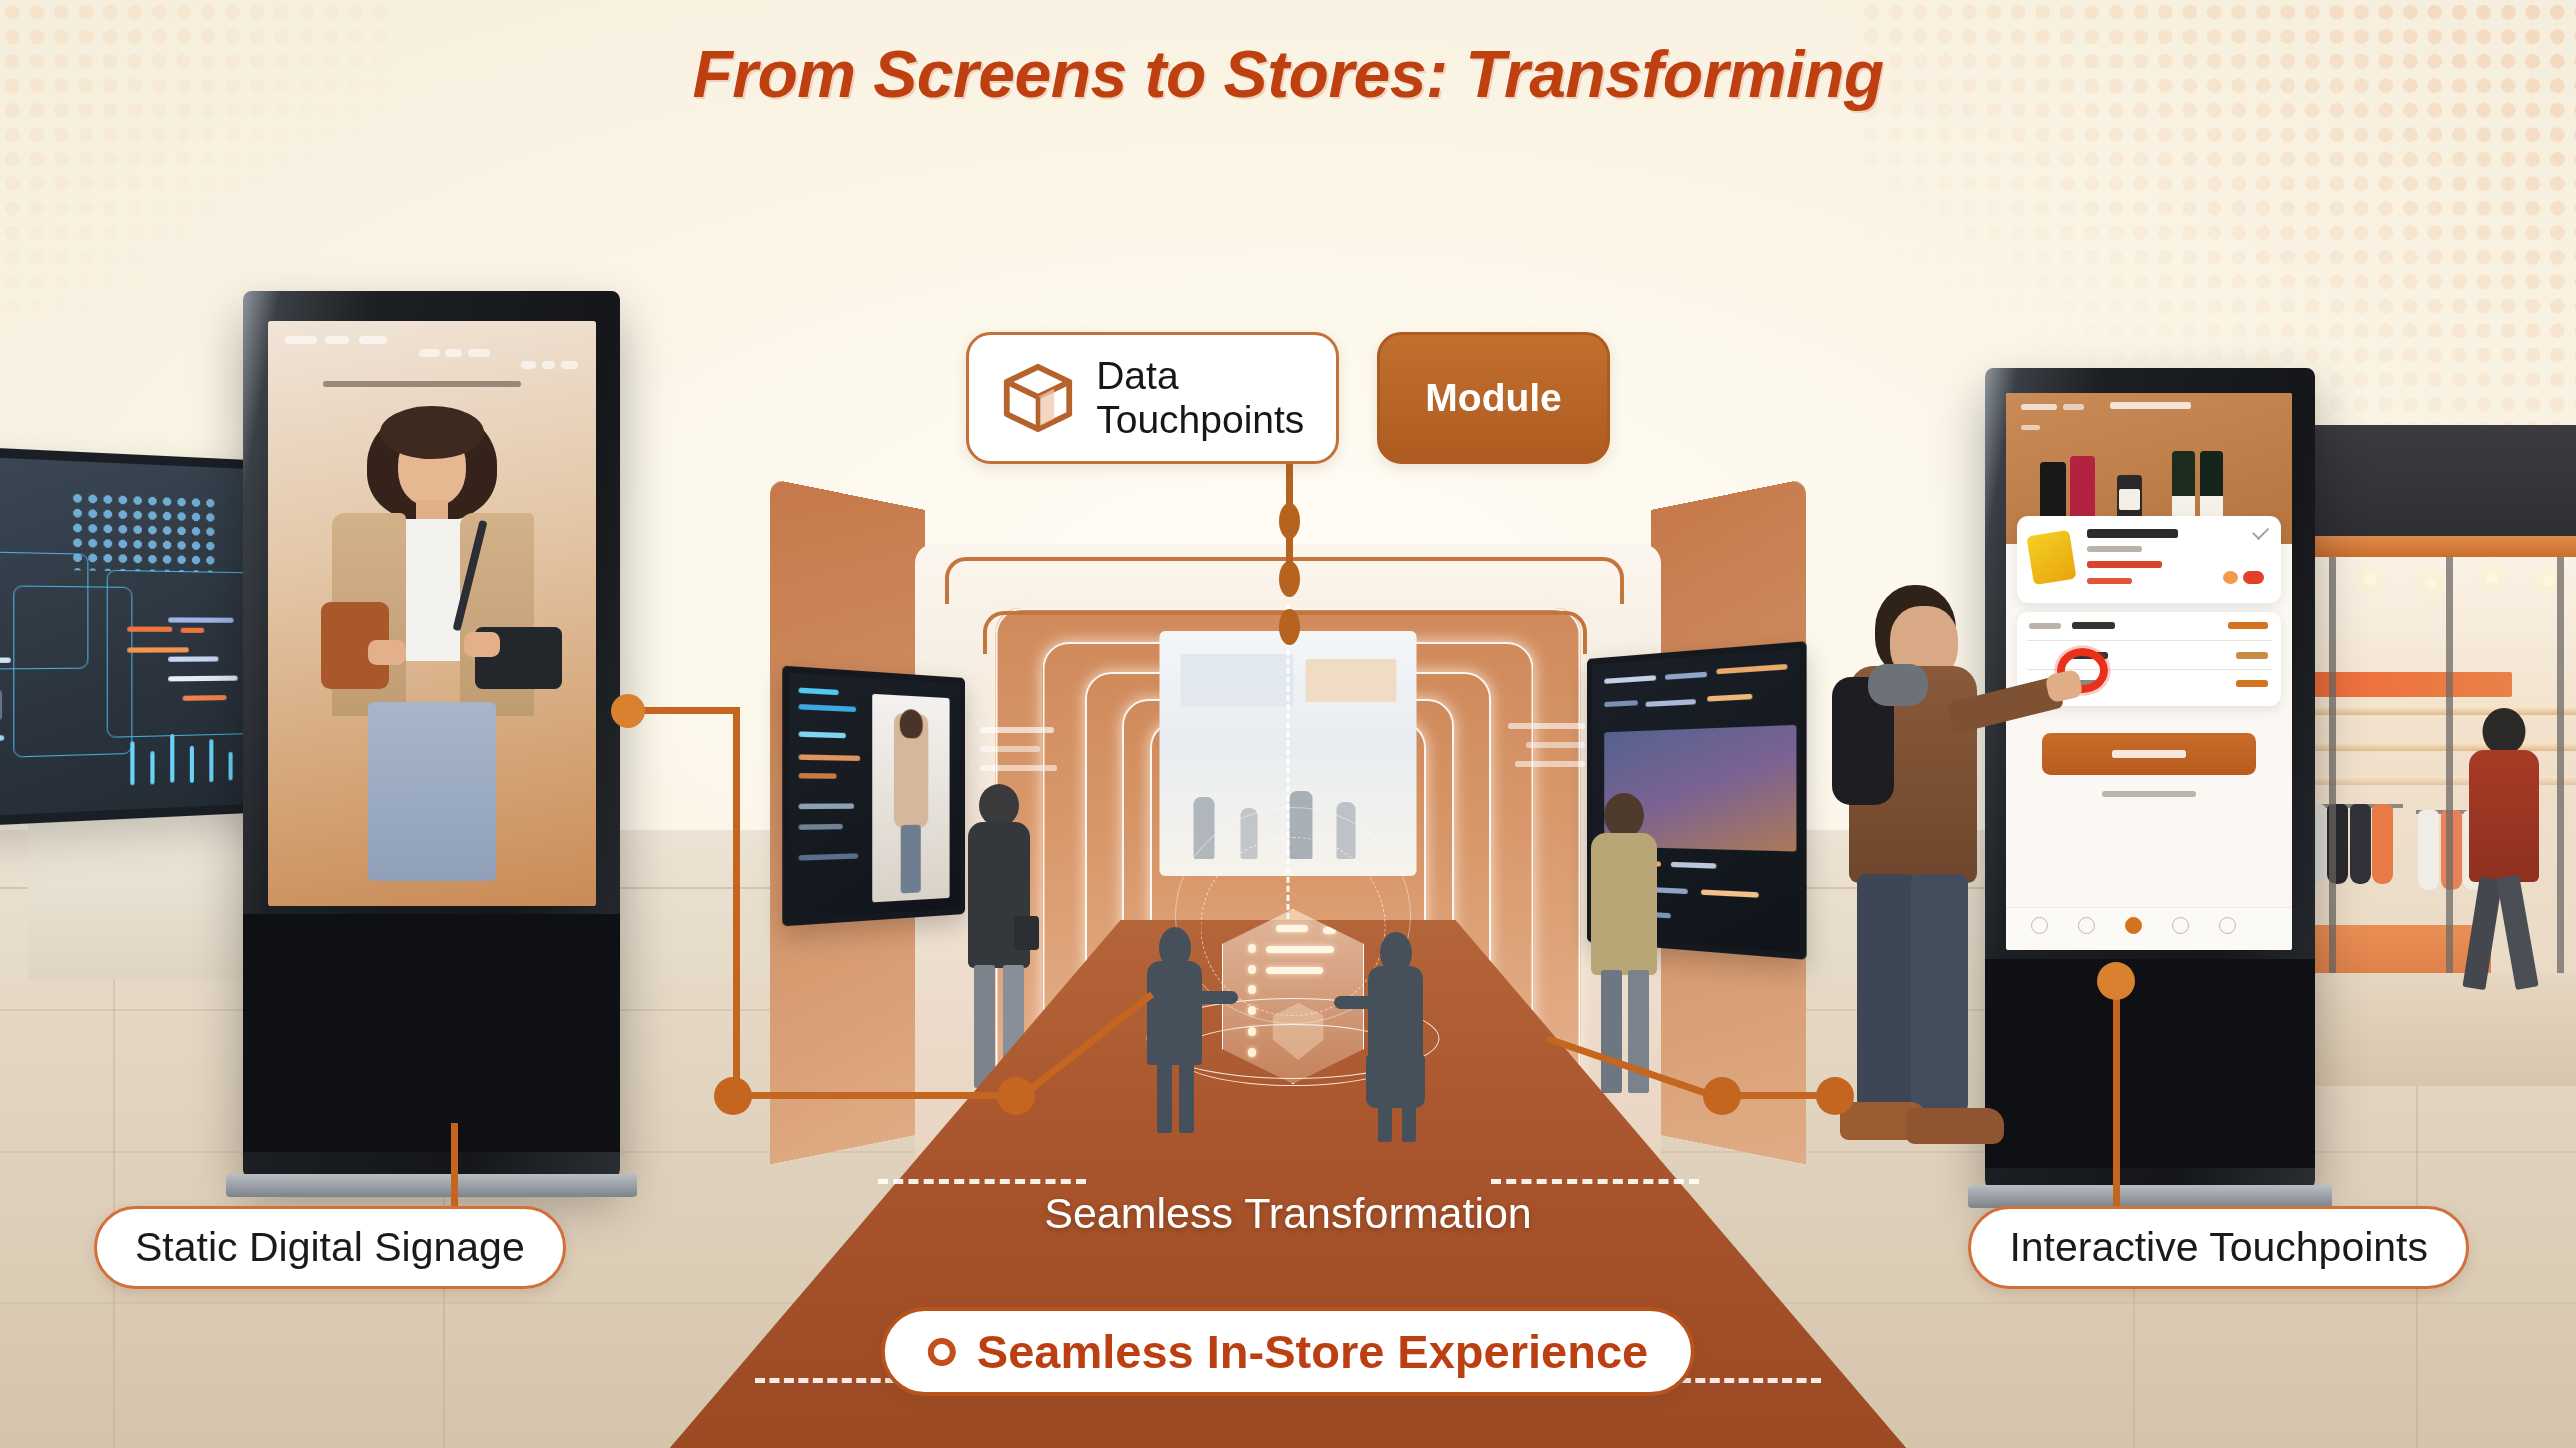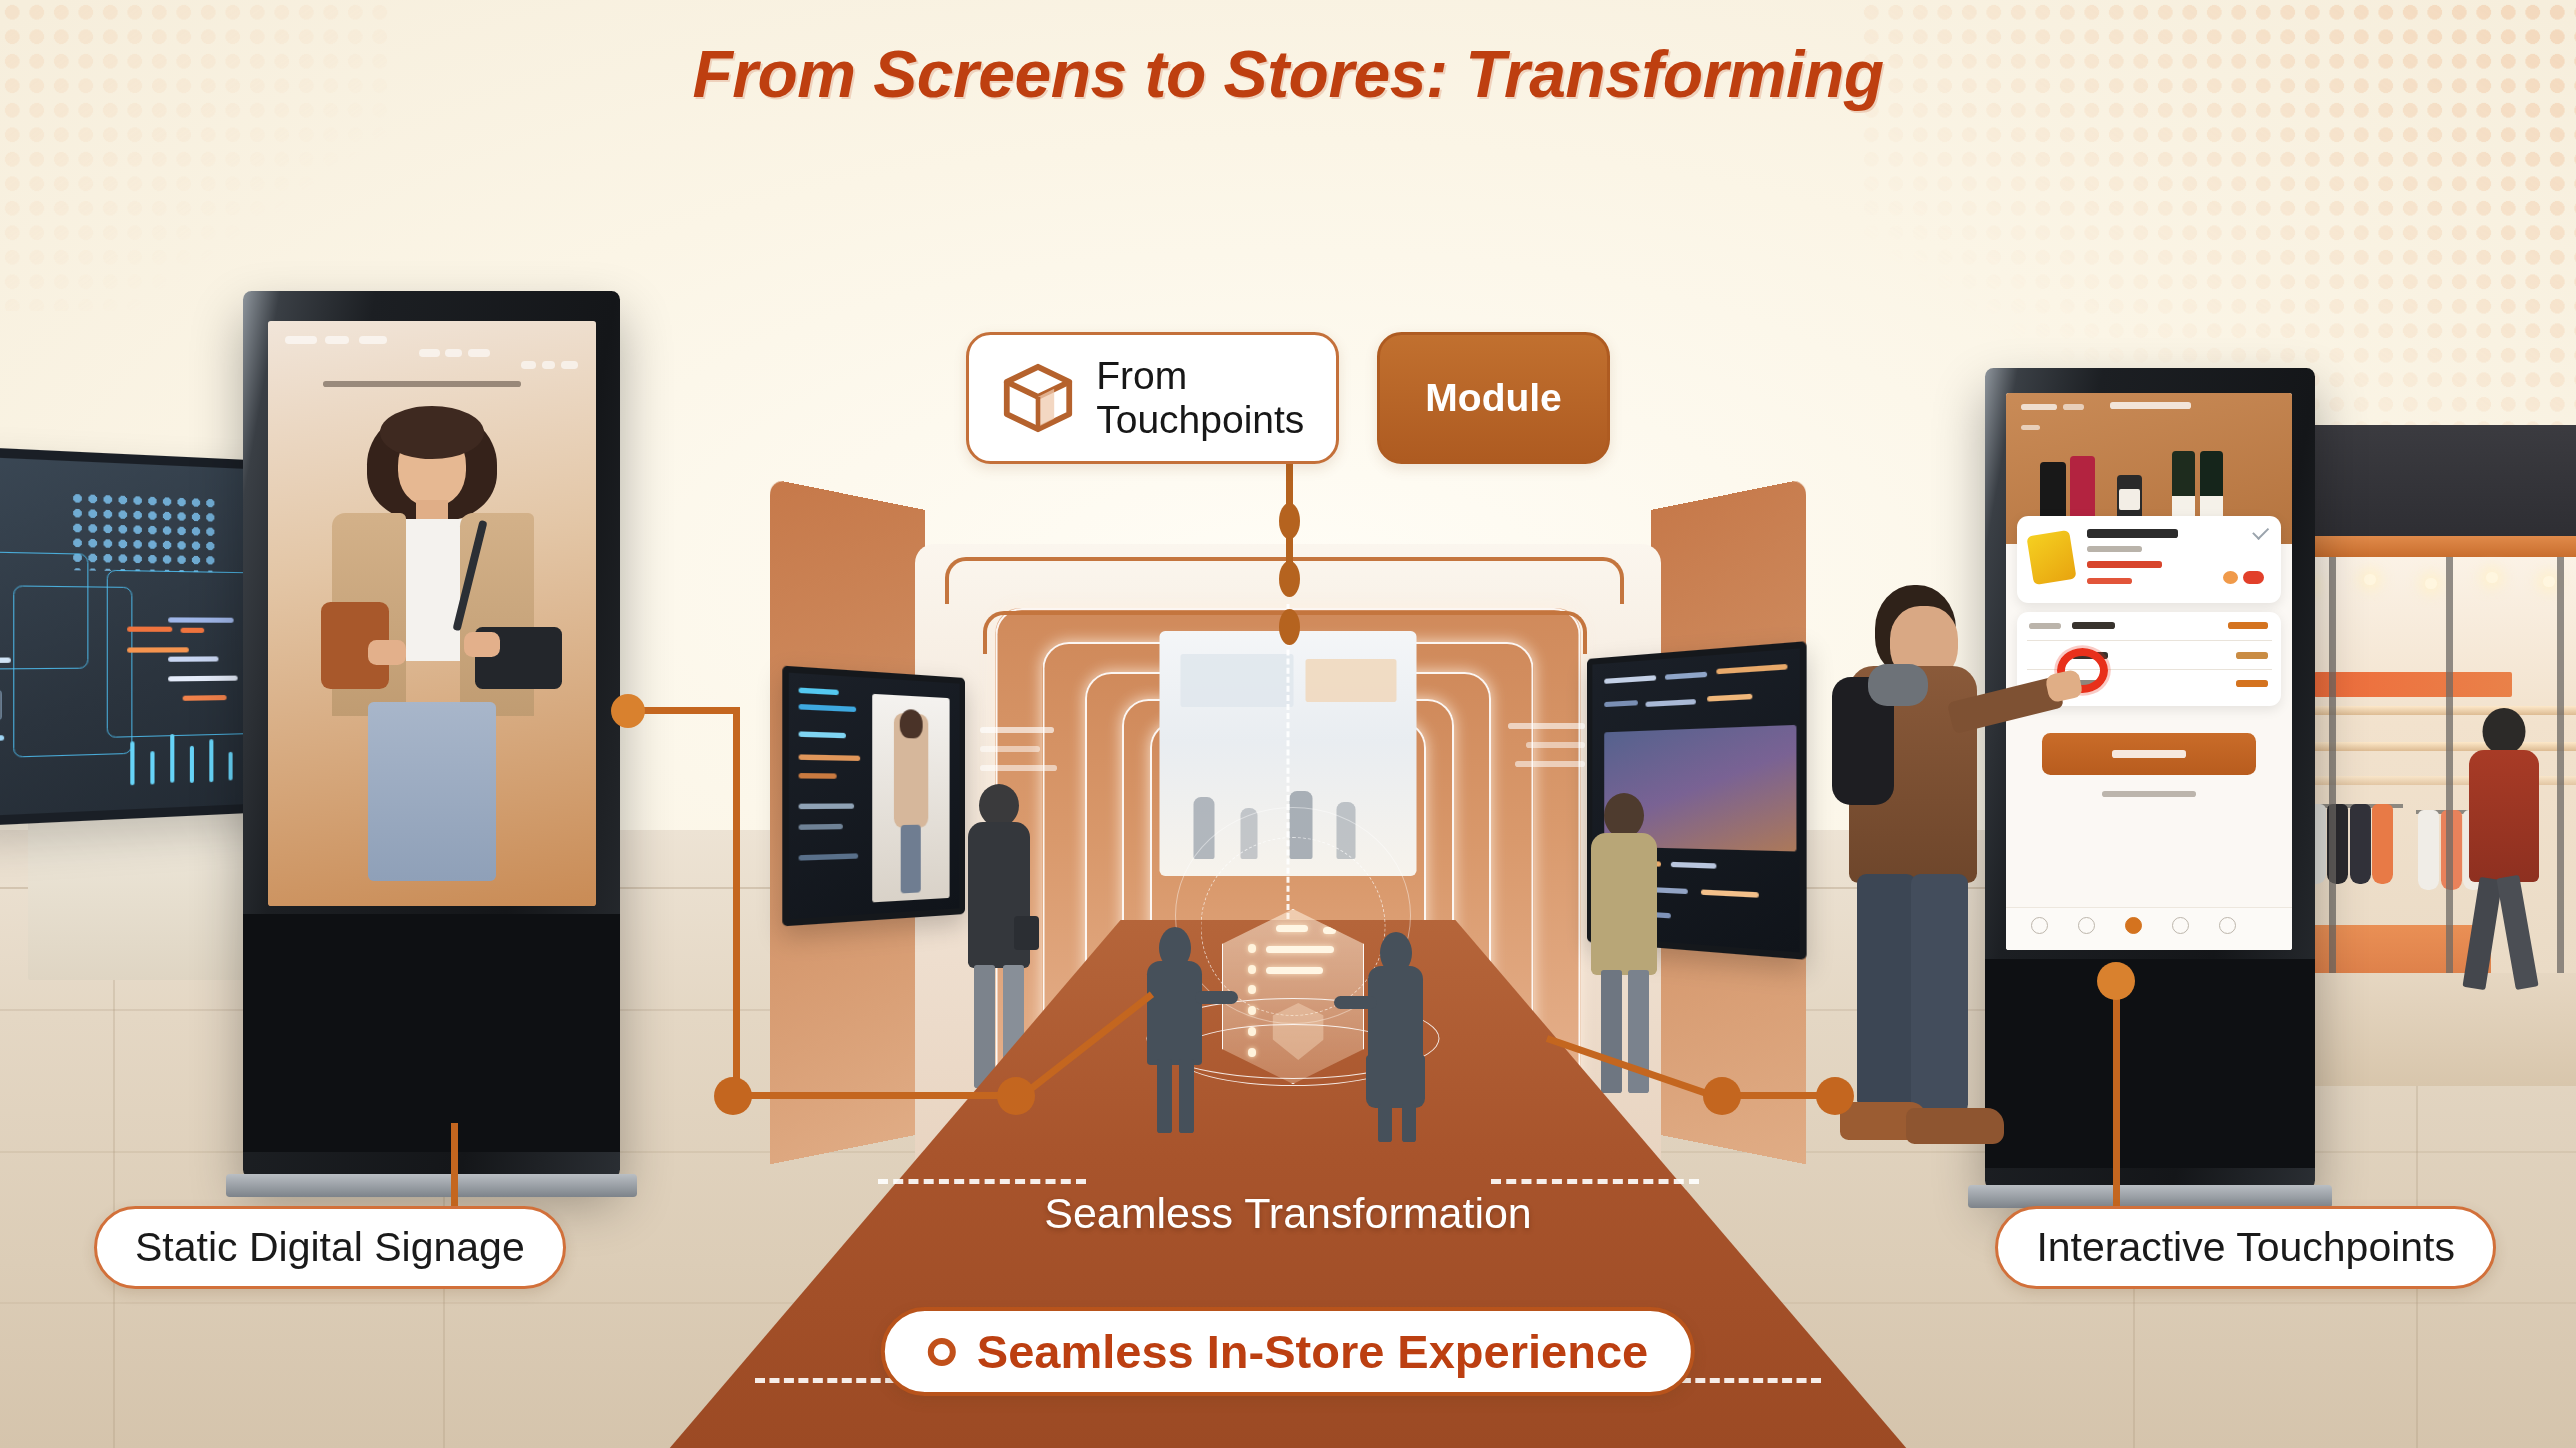--- a/index.html
+++ b/index.html
@@ -252,21 +252,21 @@
 
   
   .tag{
     position:absolute; z-index:31;
     background:#FFFFFF; border:3.8px solid #D2703A; border-radius:943px;
     padding:15px 38px; font-size:41px; color:#1A1A1A;
     box-shadow:0 4.7px 13.2px rgba(100,60,25,.16);
     white-space:nowrap;
   }
   .tag.left{ left:94px; top:1206px; }
-  .tag.right{ right:80px; top:1206px; }
+  .tag.right{ right:107px; top:1206px; }
   .tag.center{
     left:50%; transform:translateX(-50%); top:1307px;
     border-width:4.7px; border-color:#B8531B; padding:13.2px 43px;
     display:flex; align-items:center; gap:21px;
   }
   .tag.center .tag-text{ color:#BC3F11; font-weight:800; font-size:47px; }
   .ring-icon{ width:28px;height:28px;border:6.6px solid #C1501A;border-radius:50%; flex:0 0 28px;}
   .seamless{
     position:absolute; left:50%; transform:translateX(-50%); top:1189px;
     font-size:43px; color:#FFFFFF; z-index:20;
@@ -626,21 +626,21 @@
     <div class="pill">
       <span class="pill-icon">
         <svg viewBox="0 0 64 64" width="74" height="74">
           <polygon points="32,5 59,18 32,31 5,18" fill="none" stroke="#B5622D" stroke-width="5" stroke-linejoin="round"></polygon>
           <polyline points="5,18 5,46 32,59 59,46 59,18" fill="none" stroke="#B5622D" stroke-width="5" stroke-linejoin="round"></polyline>
           <polygon points="32,31 46,24 46,50 32,57" fill="#EFC9AD" opacity="0.75"></polygon>
           <line x1="32" y1="31" x2="32" y2="59" stroke="#B5622D" stroke-width="4"></line>
         </svg>
       </span>
       <span class="pill-label">
-        <span>From</span><br>
+        <span>Data</span><br>
         <span>Touchpoints</span>
       </span>
     </div>
 
     <div class="pill solid">
       <span class="pill-label">Module</span>
     </div>
 
   </div>
 

